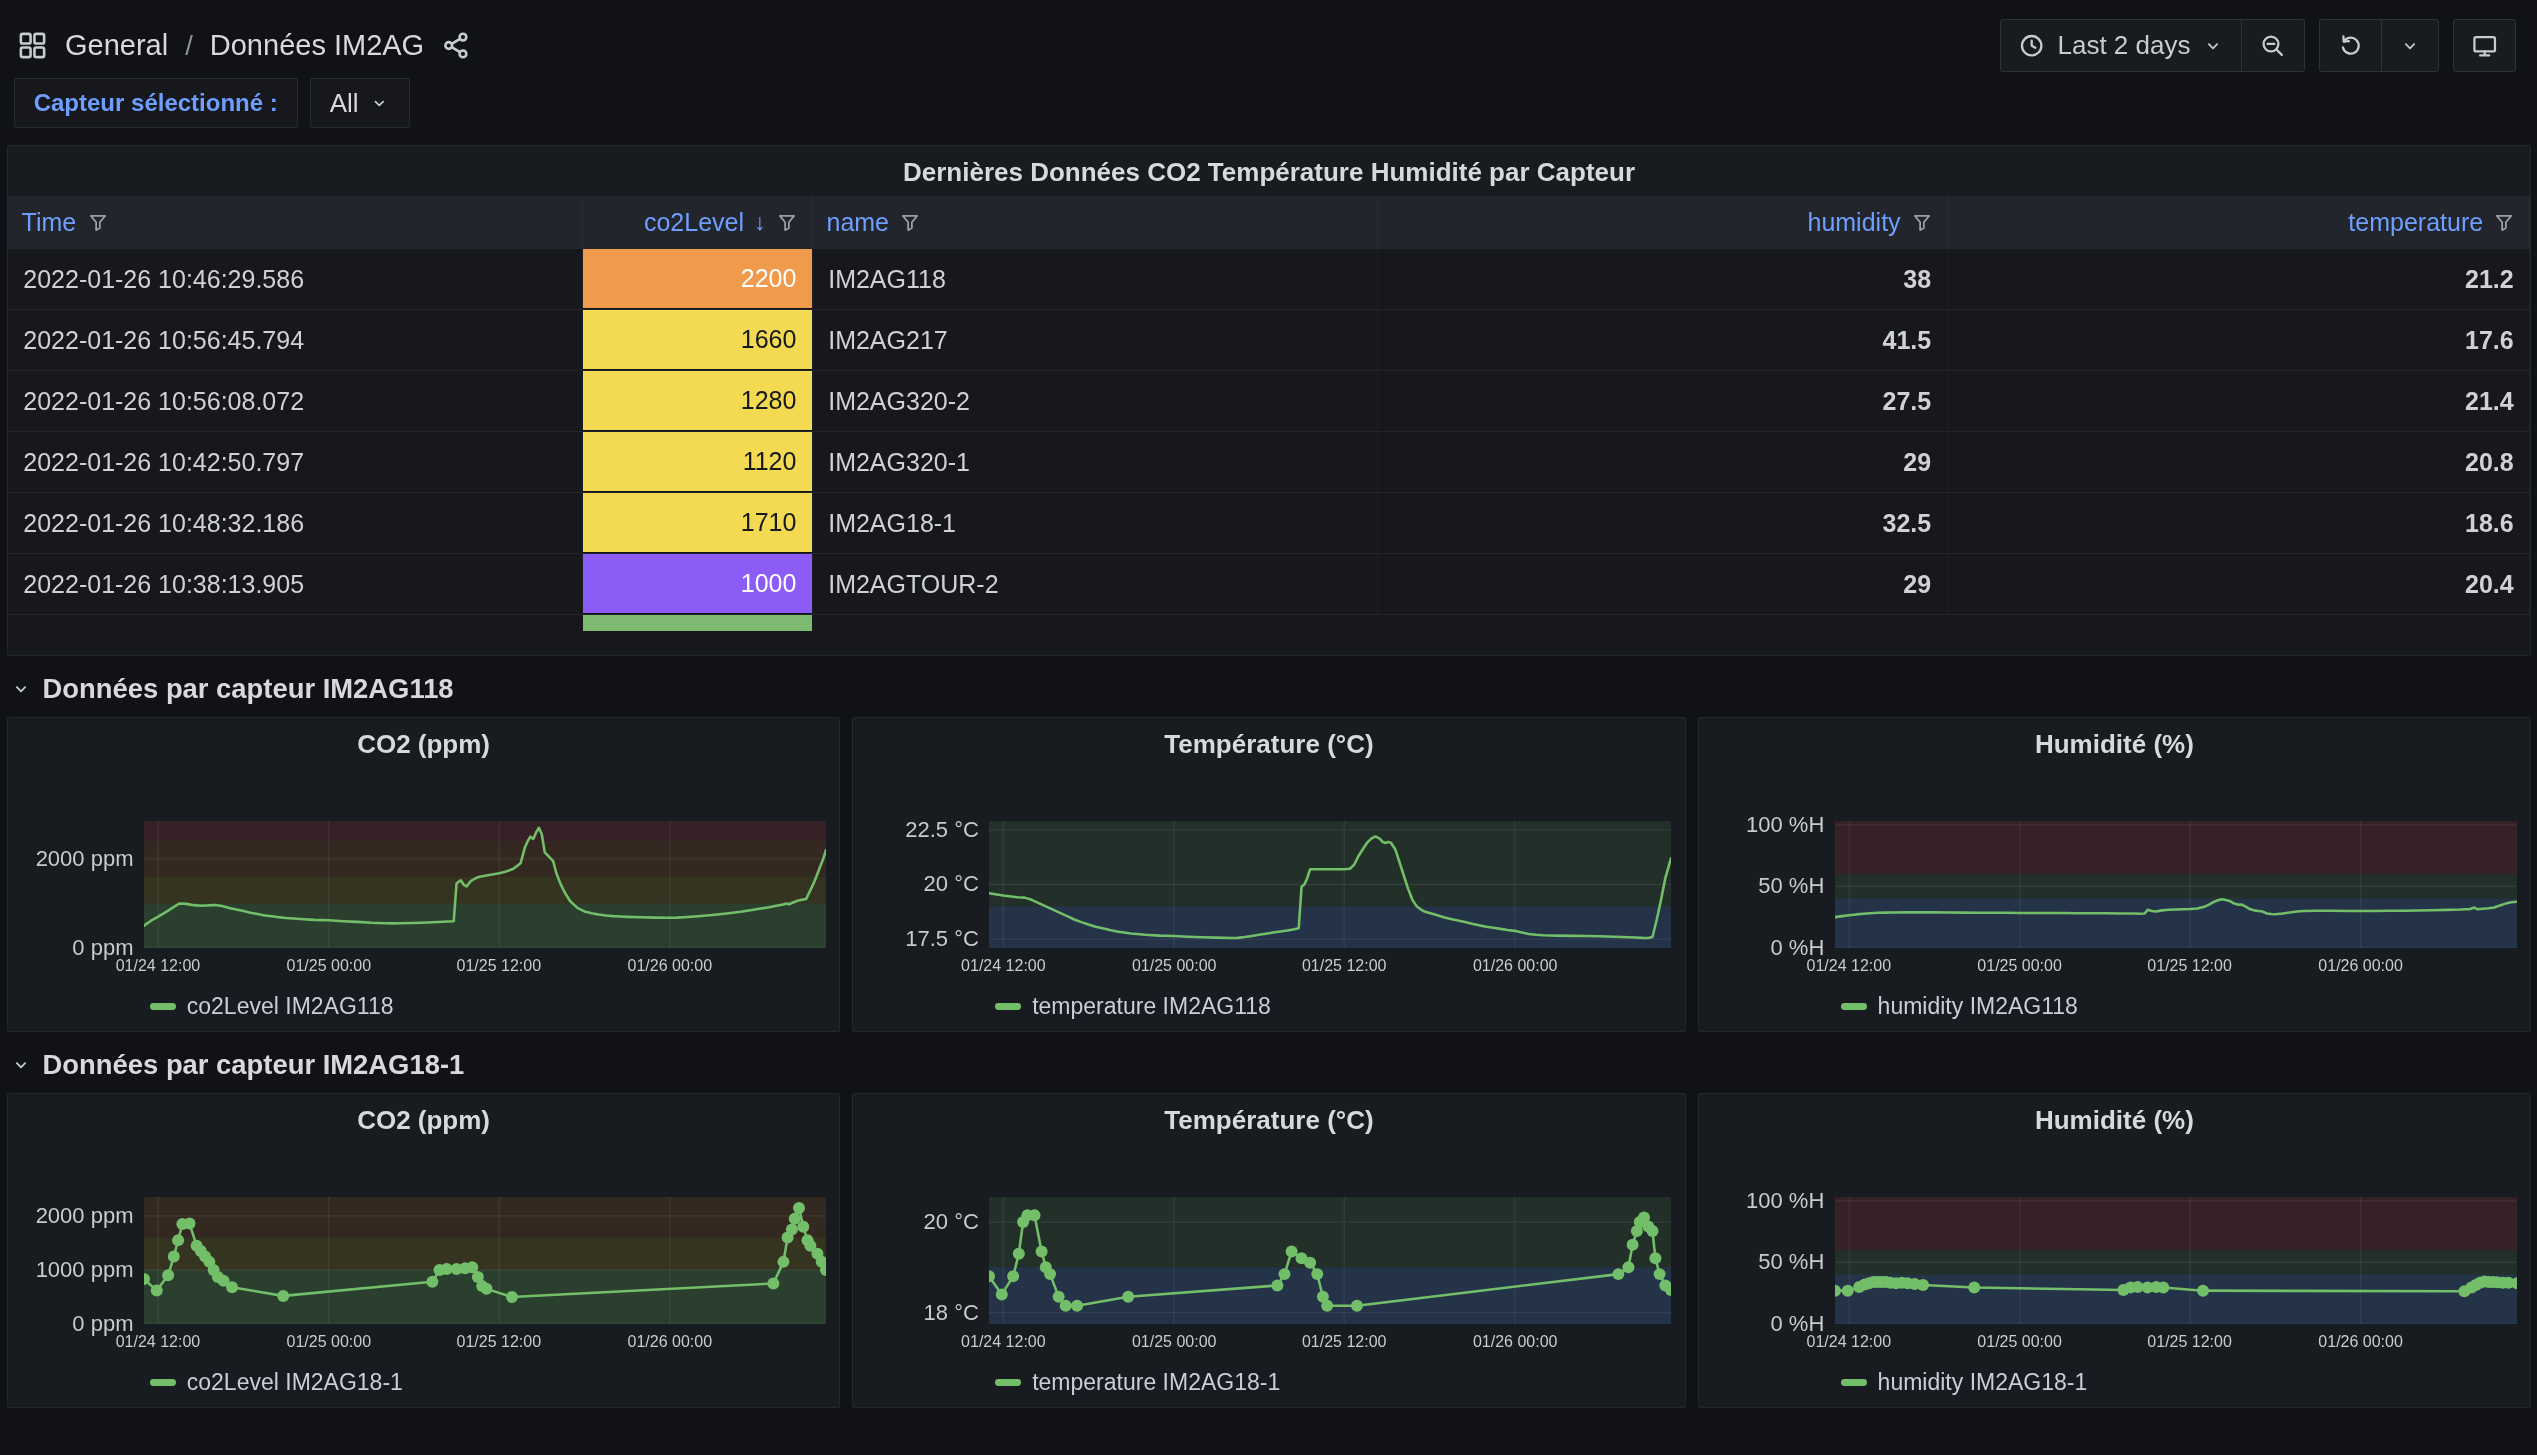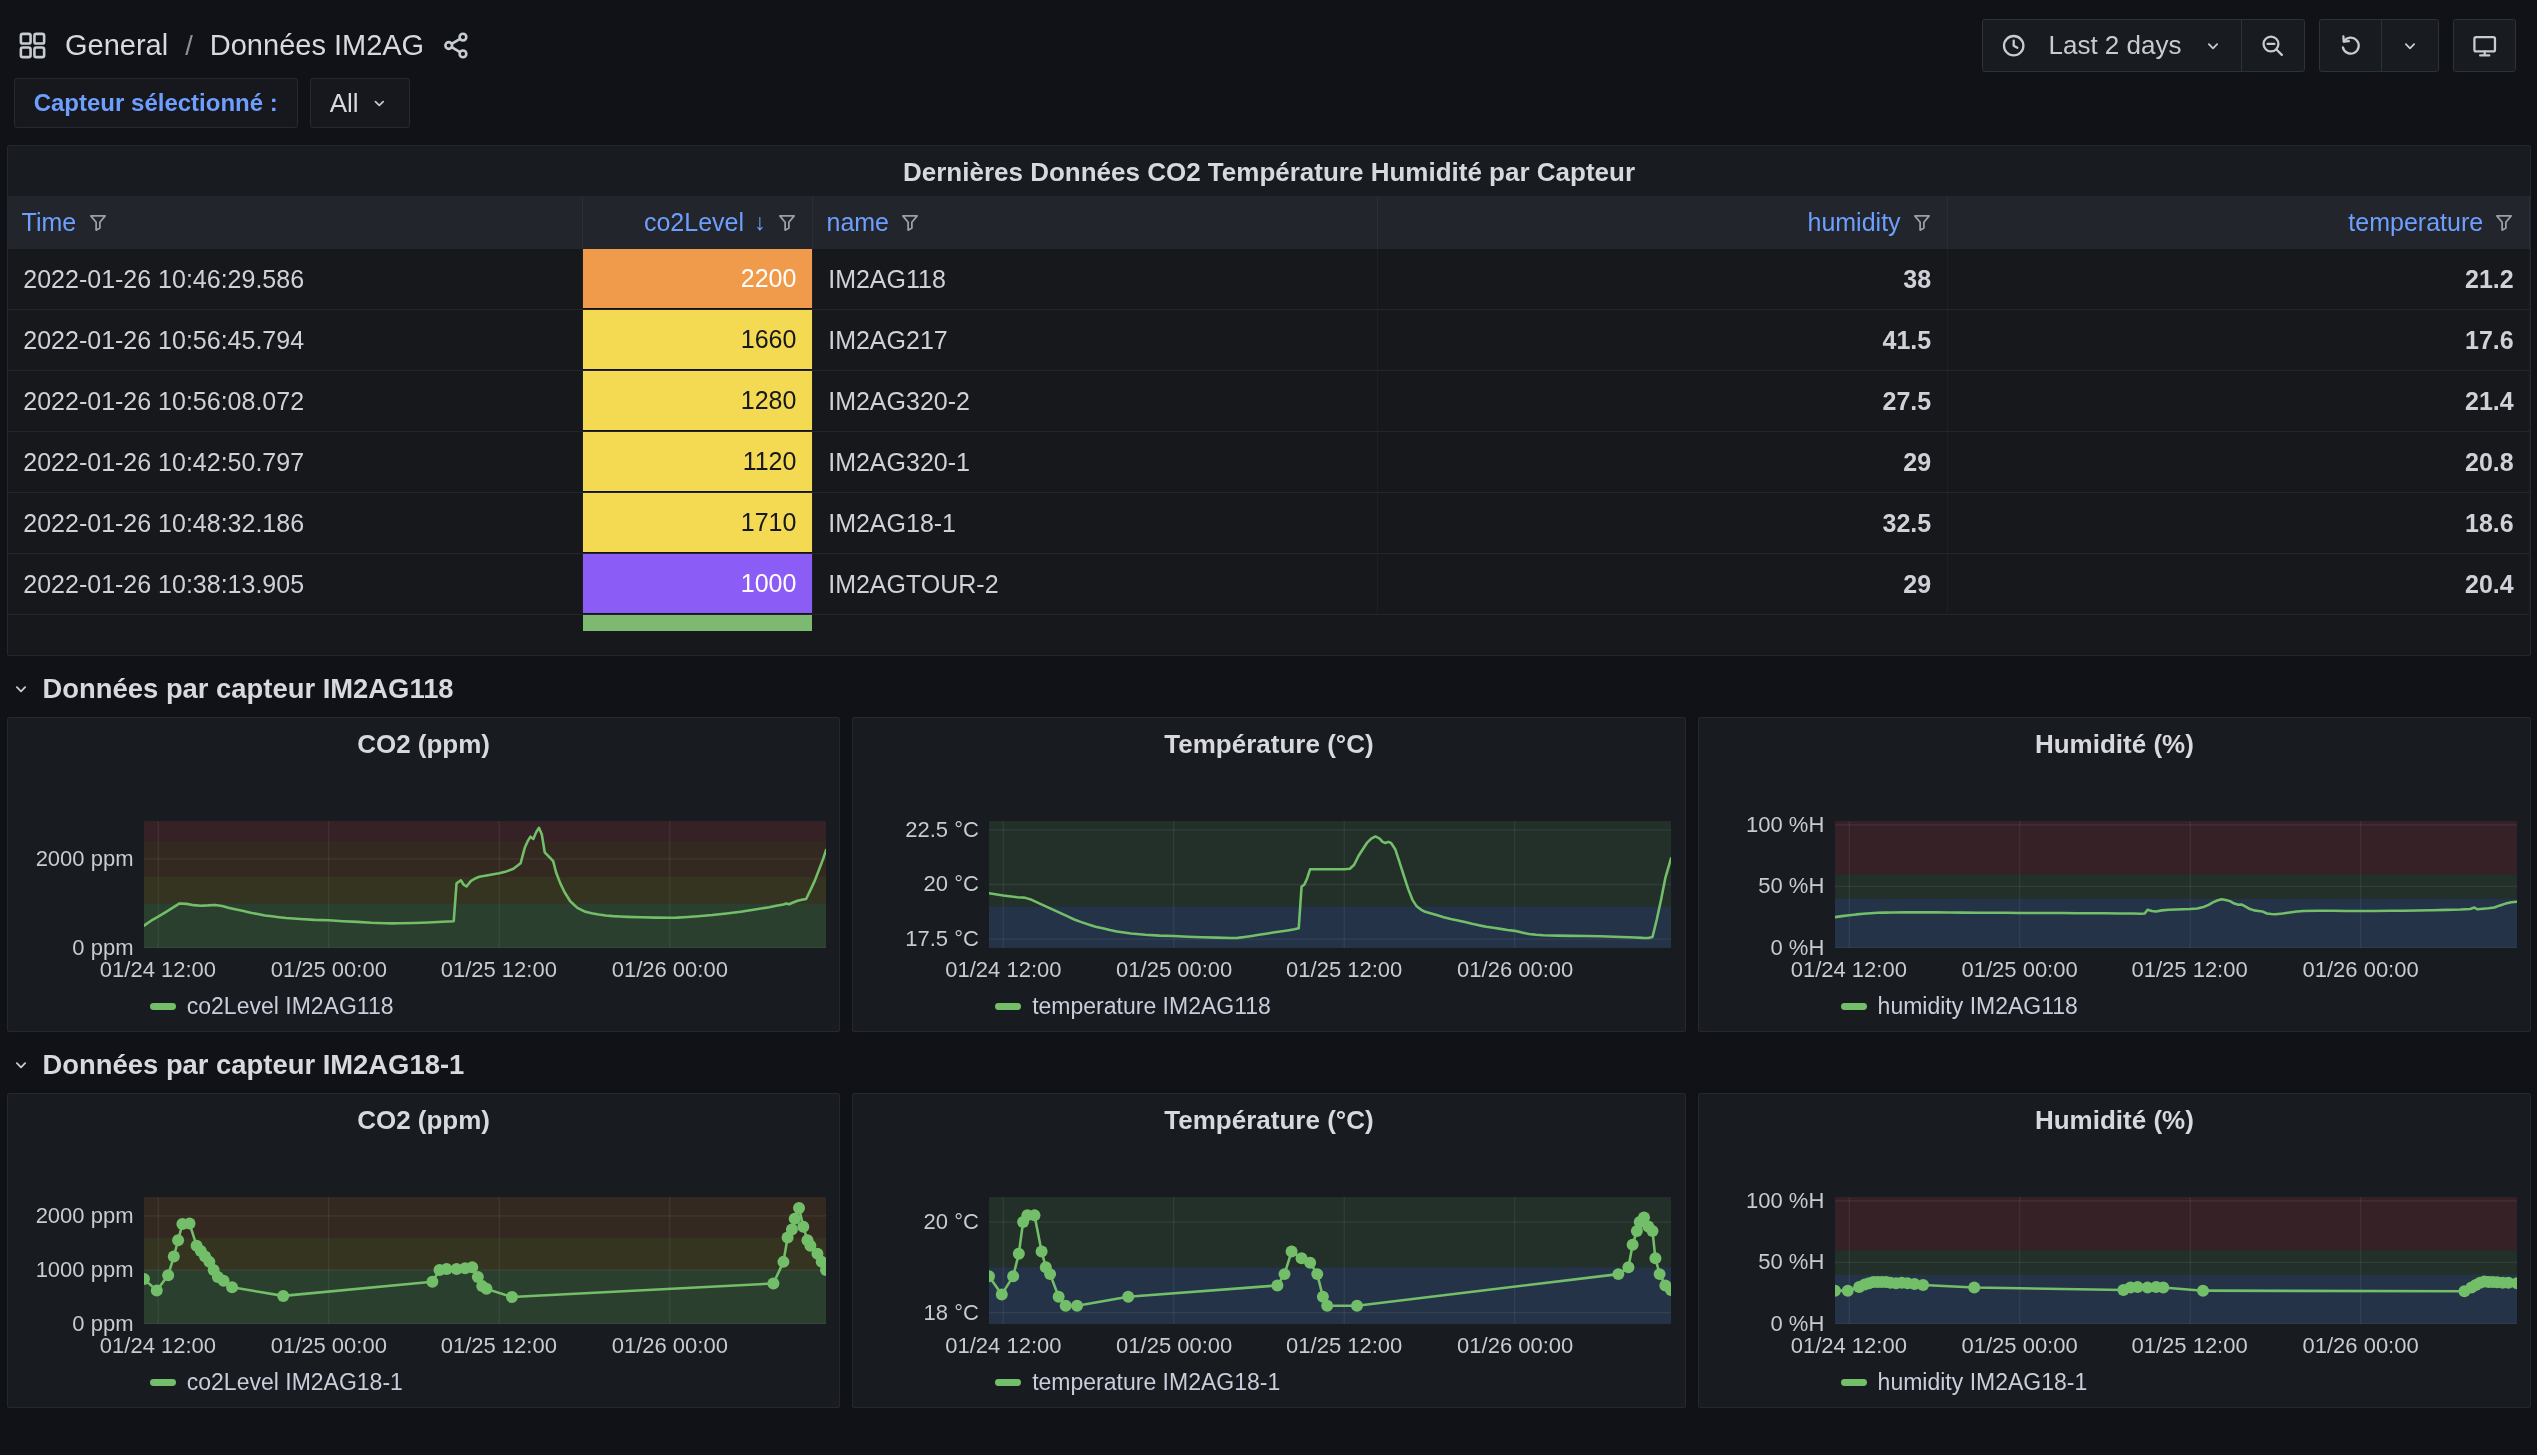--- a/index.html
+++ b/index.html
@@ -14,21 +14,21 @@
   .icon svg { stroke: #c7ccd1; fill: none; stroke-width: 2; stroke-linecap: round; stroke-linejoin: round; }
 
   
   .navbar { display: flex; justify-content: space-between; align-items: center; height: 75px; padding: 16px 22px 0 17px; }
   .nav-left { display: flex; align-items: center; gap: 17px; }
   .nav-left .icon svg { width: 31px; height: 31px; }
   .crumb { font-size: 29px; color: #d8d9df; }
   .crumb-sep { color: #8e9197; font-size: 27.4px; }
   .nav-right { display: flex; align-items: center; gap: 13.7px; }
   .btn-group { display: flex; align-items: stretch; border: 0.9px solid #2c3235; border-radius: 2.6px; background: #181b1f; height: 53px; }
-  .btn { display: flex; align-items: center; gap: 21px; padding: 0 17px; background: transparent; border: none; color: #c7ccd1; font-size: 26px; font-family: inherit; cursor: pointer; justify-content: space-between; }
+  .btn { display: flex; align-items: center; gap: 12px; padding: 0 17px; background: transparent; border: none; color: #c7ccd1; font-size: 26px; font-family: inherit; cursor: pointer; justify-content: space-between; }
   .btn + .btn { border-left: 0.9px solid #2c3235; }
   .btn .icon svg { width: 27.4px; height: 27.4px; }
   .btn .caret svg { width: 22px; height: 22px; }
 
   
   .filter-bar { display: flex; align-items: center; gap: 12px; padding: 3.4px 13.7px 13.7px; }
   .chip { display: flex; align-items: center; gap: 10.3px; height: 50px; padding: 0 19px; background: #16181d; border: 0.9px solid #26292f; border-radius: 2.6px; }
   .chip-label { color: #6e9fff; font-weight: 700; font-size: 24px; }
   .chip-value { color: #d8d9df; font-size: 26px; }
   .chip .caret svg { width: 20.6px; height: 20.6px; }
@@ -56,21 +56,21 @@
   .section-head { display: flex; align-items: center; gap: 10.3px; padding: 17px 10.3px 12px; cursor: pointer; }
   .section-head .icon svg { width: 22px; height: 22px; }
   .section-title { font-size: 27.4px; font-weight: 700; color: #d8d9df; }
   .charts-row { display: flex; gap: 12px; margin: 0 6.9px; }
   .chart-panel { flex: 1; height: 315px; position: relative; overflow: hidden; }
   .chart-area { position: absolute; left: 6.9px; right: 6.9px; top: 103px; }
   .chart-grid { display: flex; }
   .yaxis { width: 129px; position: relative; height: 127px; flex: 0 0 129px; }
   .ylab { position: absolute; right: 10.3px; transform: translateY(-50%); font-size: 22px; color: #c7ccd1; white-space: nowrap; }
   .xaxis { position: relative; height: 29px; margin-left: 129px; margin-top: 6.9px; }
-  .xlab { position: absolute; top: 1.7px; transform: translateX(-50%); font-size: 22px; color: #c7ccd1; white-space: nowrap; }
+  .xlab { position: absolute; top: 1.7px; transform: translateX(-50%); font-size: 16px; color: #c7ccd1; white-space: nowrap; }
   .legend { display: flex; align-items: center; gap: 11px; margin: 8.6px 0 0 135px; font-size: 23px; color: #ccccdc; cursor: pointer; }
   .swatch { width: 26px; height: 7.7px; border-radius: 3.4px; background: #73bf69; }
 </style>
 </head>
 <body>
 
 <header class="navbar">
   <div class="nav-left">
     <span class="icon">
         <svg viewBox="0 0 24 24">

